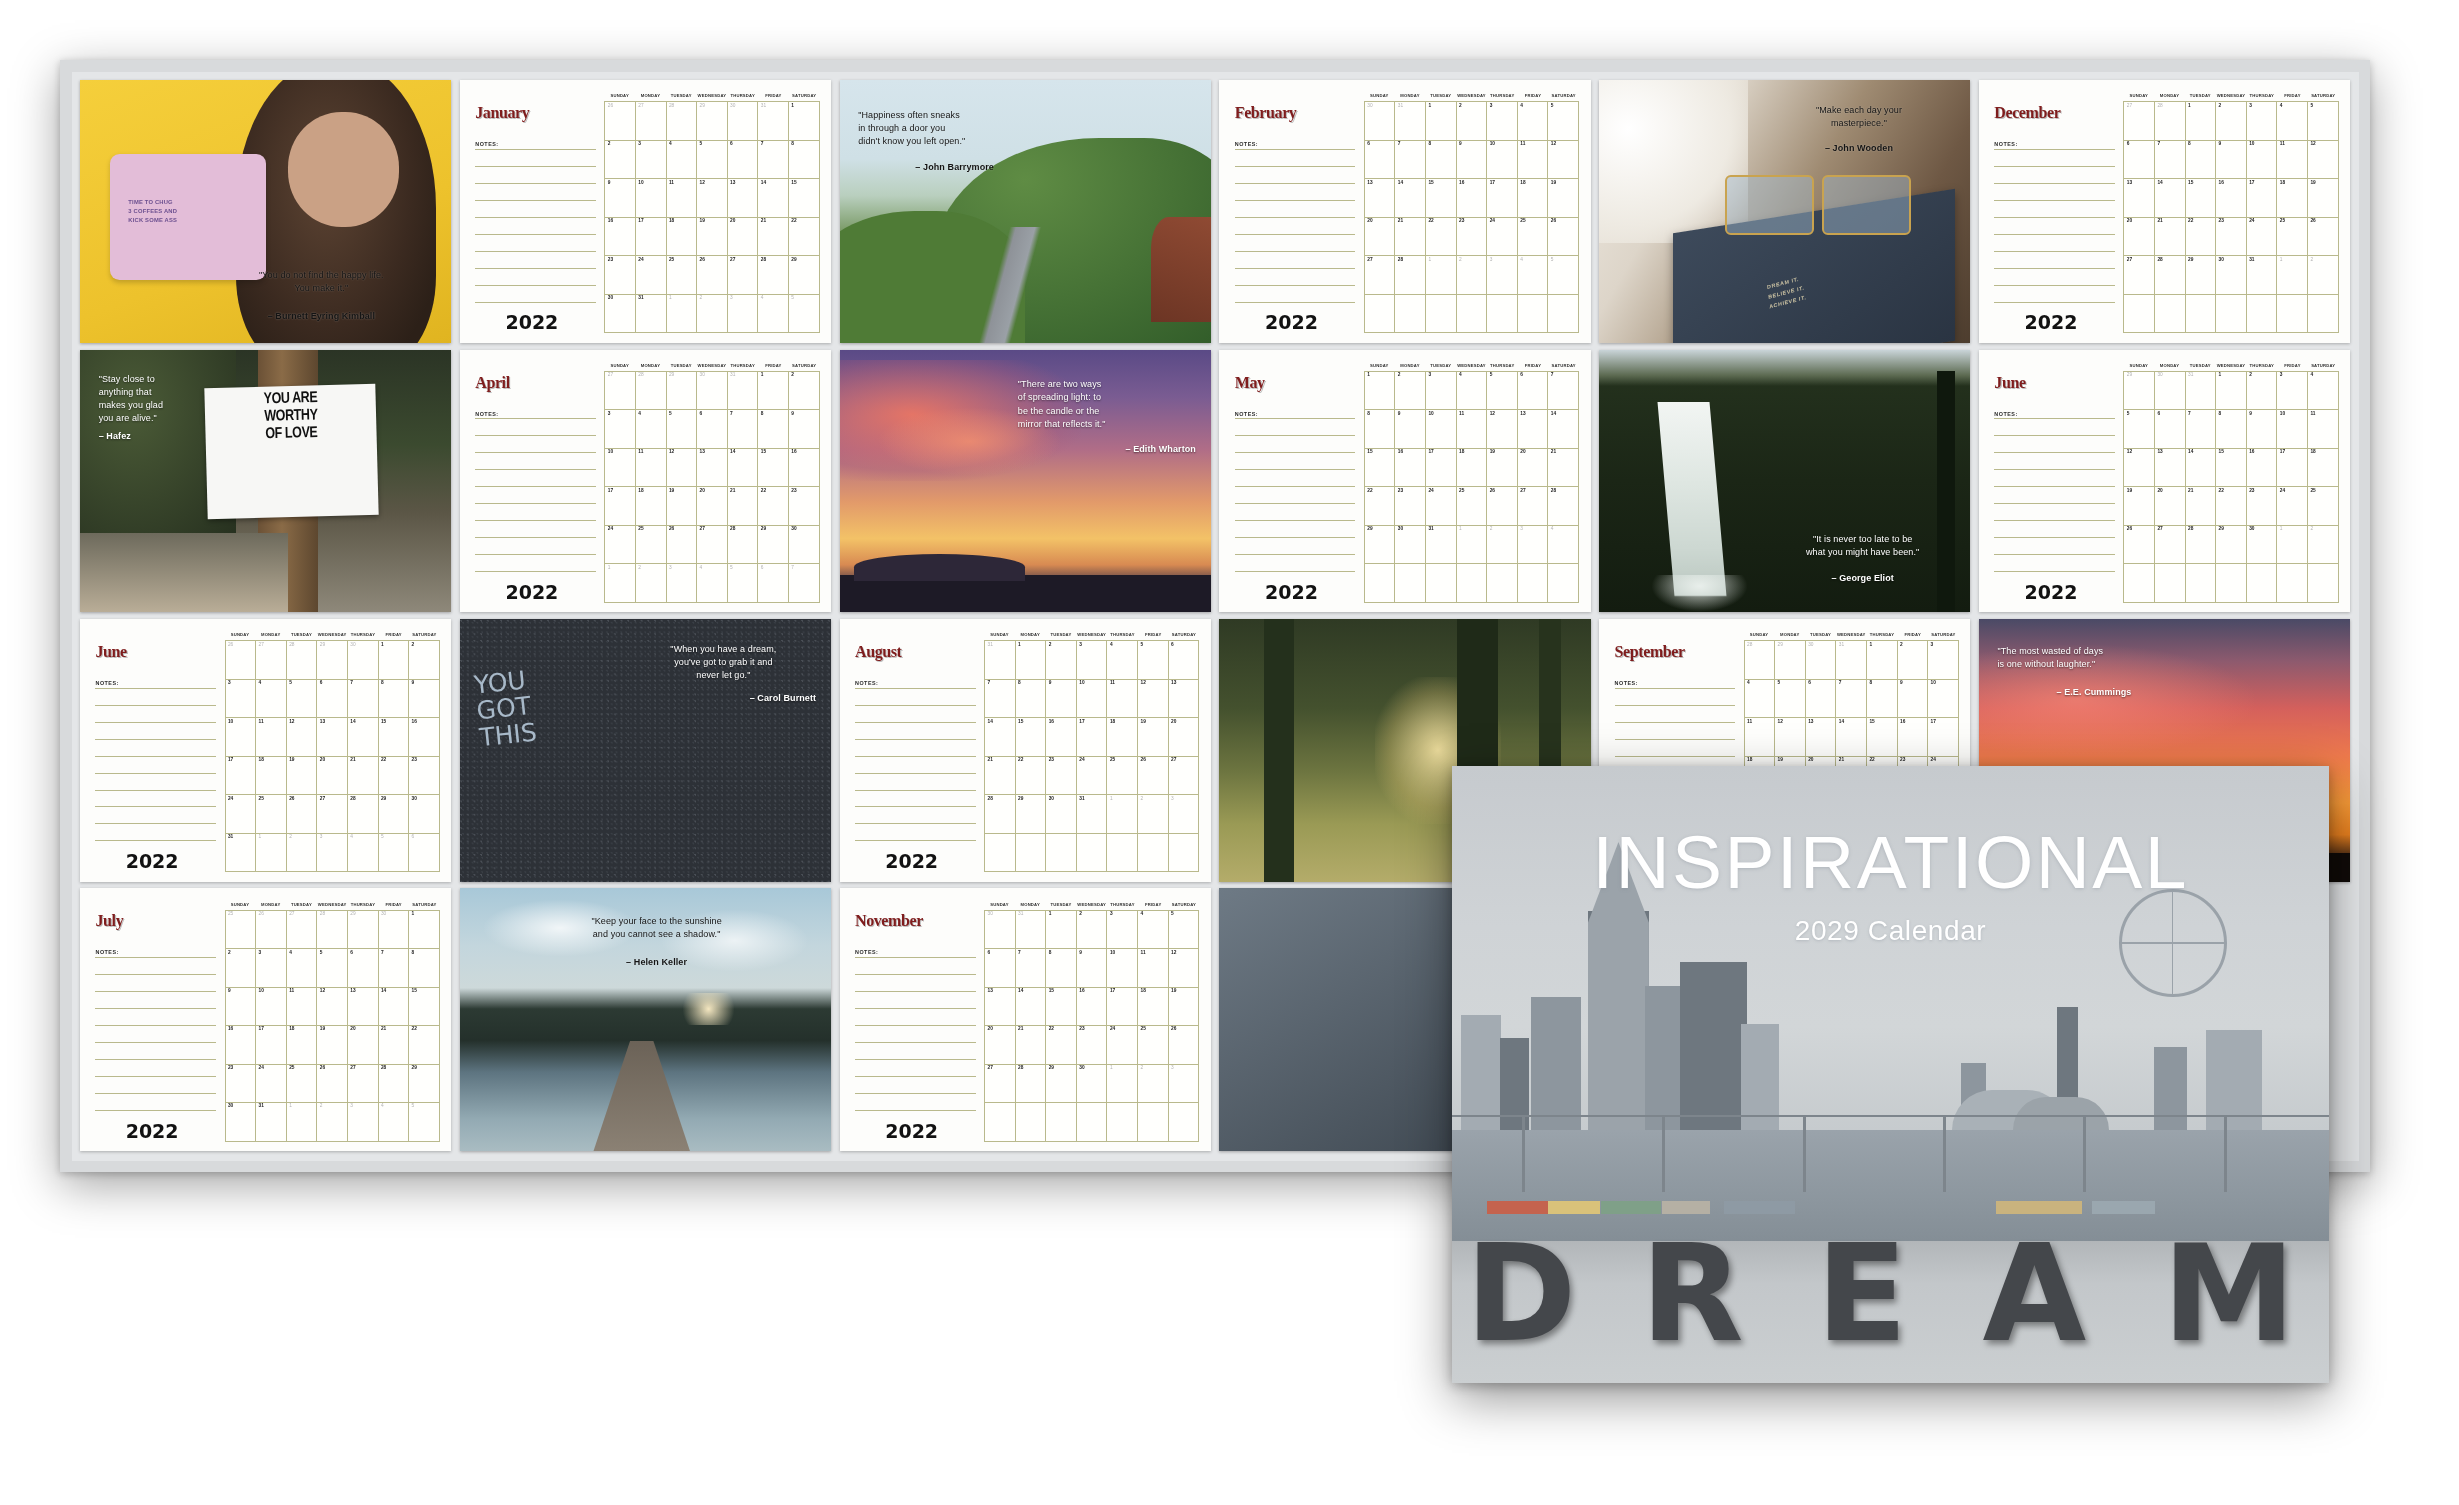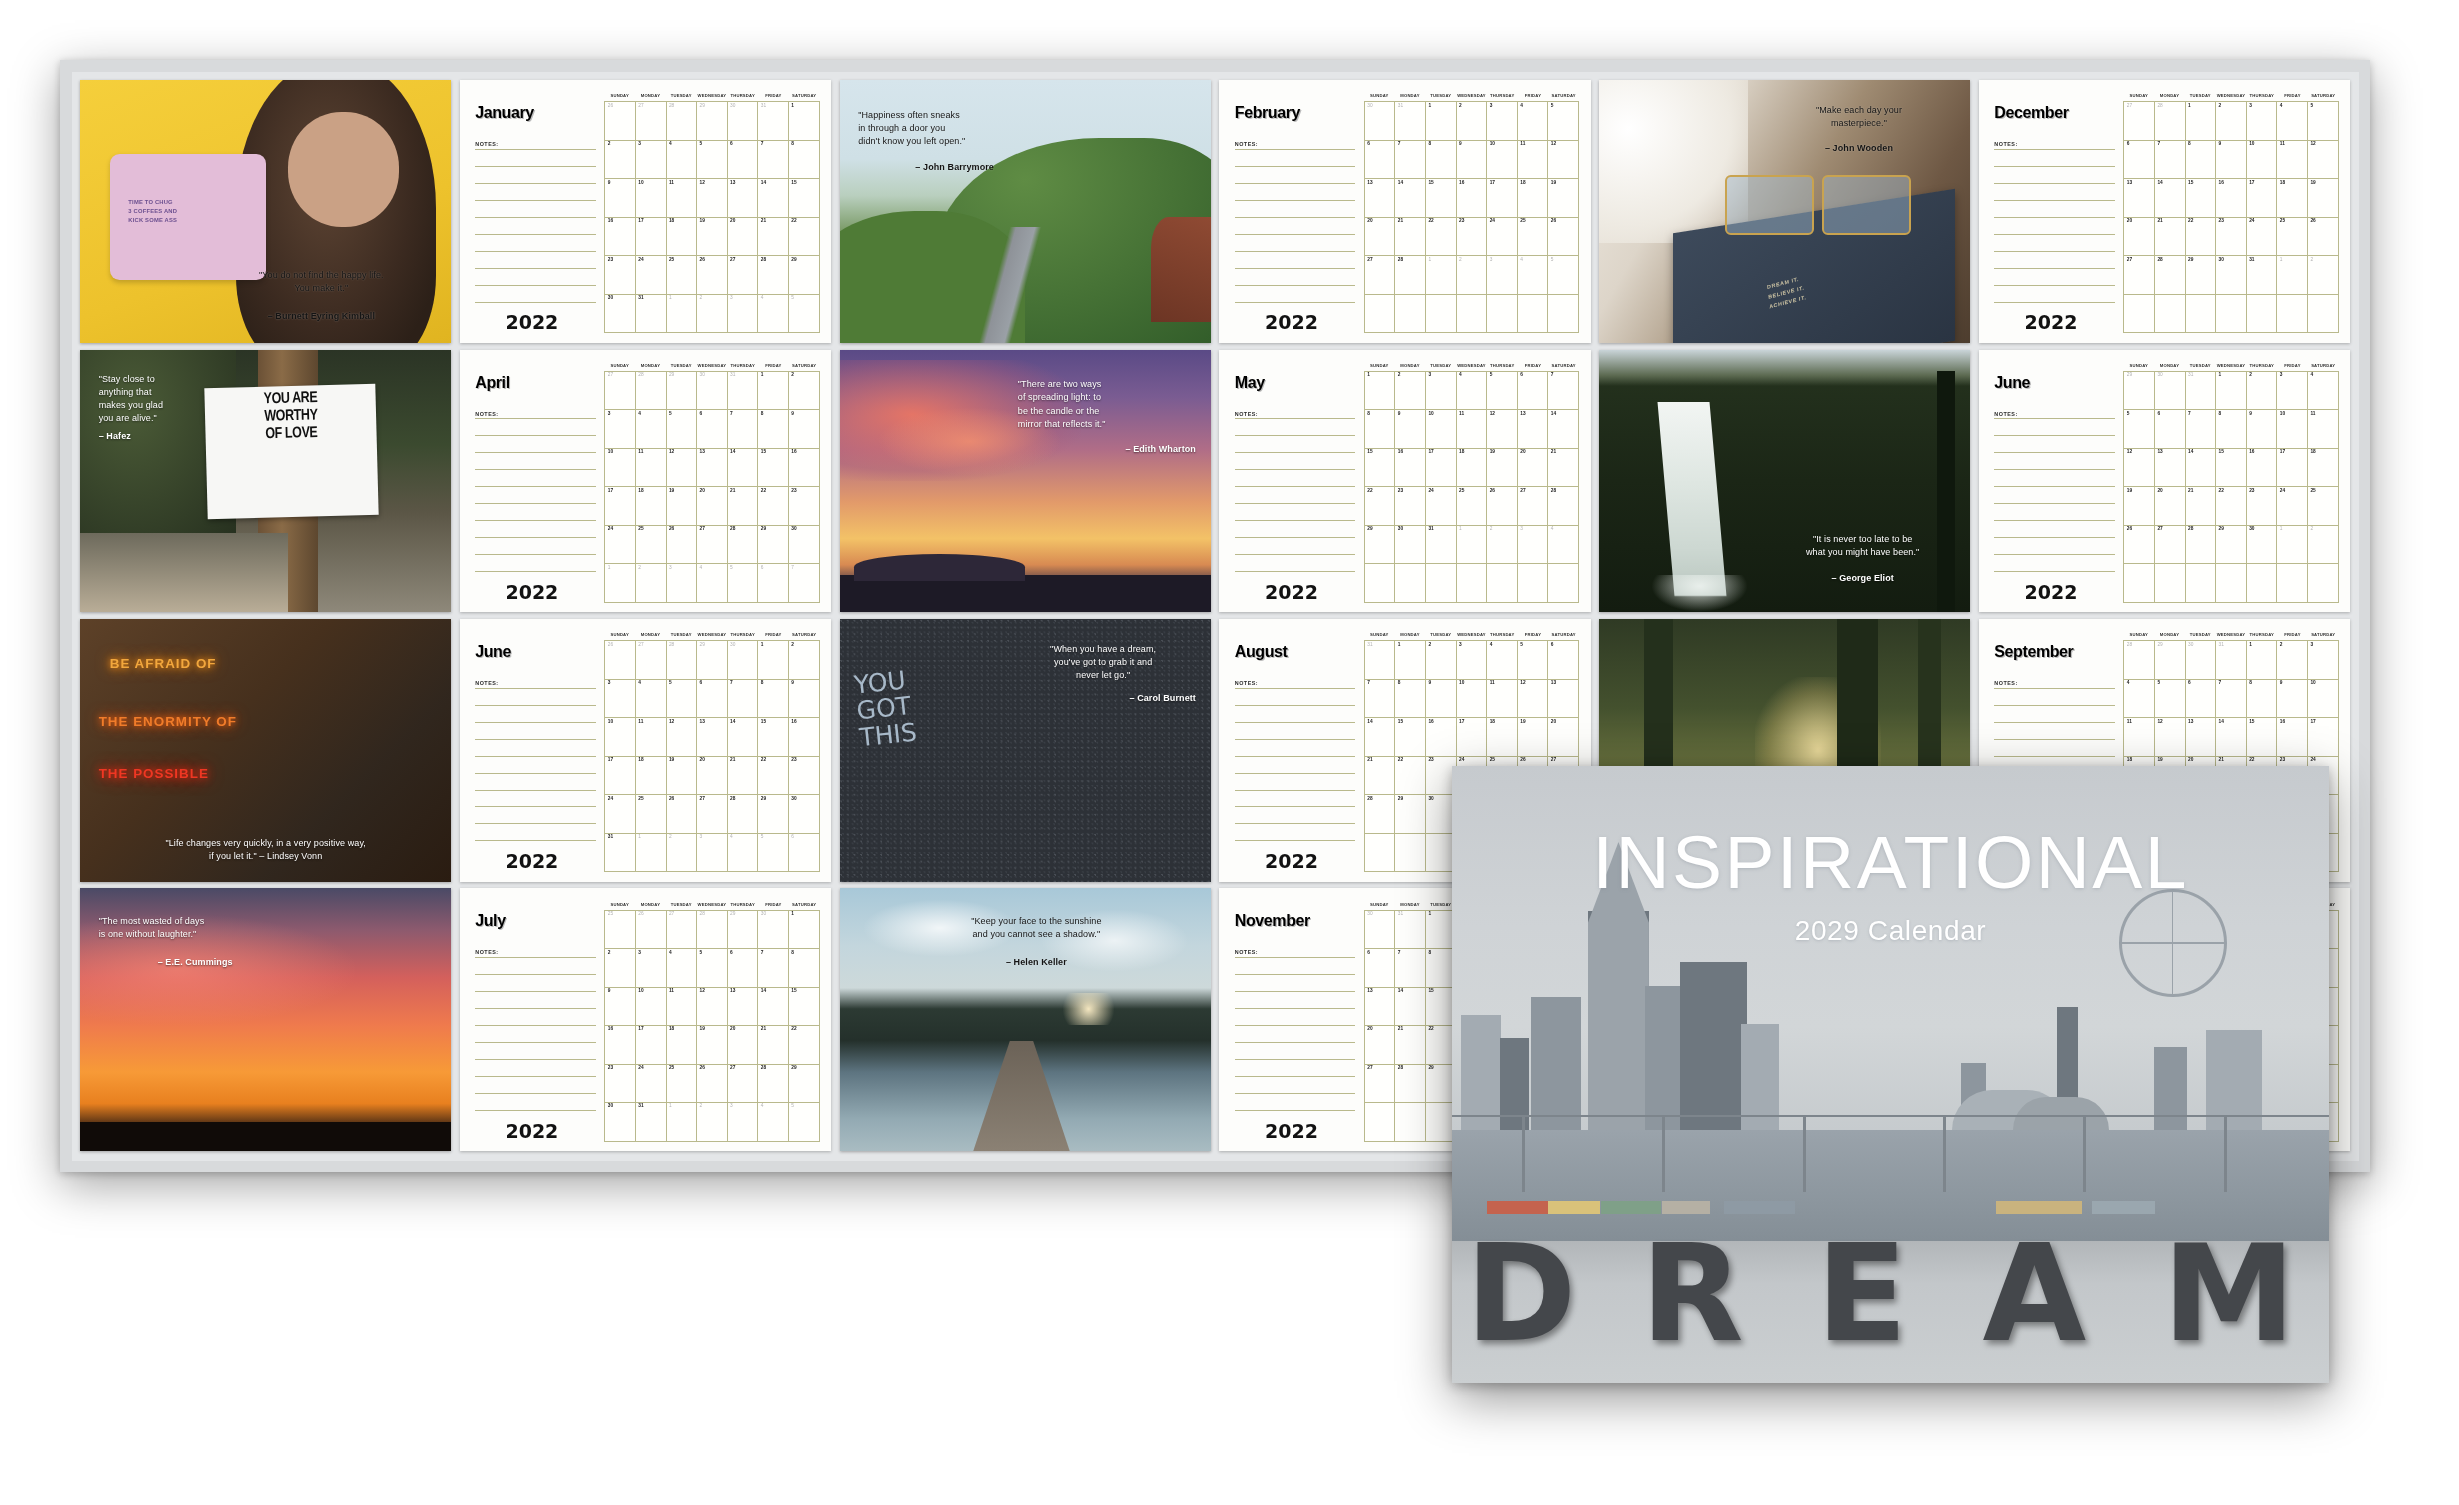--- a/index.html
+++ b/index.html
@@ -81,25 +81,25 @@
     flex-direction: column;
   }
   .cal-body { display: flex; flex: 1; gap: 8.6px; }
   .cal-left {
     width: 35%;
     display: flex;
     flex-direction: column;
     padding-top: 10.6px;
   }
   .cal-month {
-    font-family: Liberation Sans, sans-serif;
+    font-family: Liberation Serif, serif;
     font-weight: bold;
     font-size: 16px;
     letter-spacing: -0.4px;
-    color: #000000;
+    color: #7f1d1d;
     text-shadow: 1.1px 1.1px 0 #bdbdbd;
     white-space: nowrap;
   }
   .notes-wrap { margin-top: 19px; flex: 1; display: flex; flex-direction: column; }
   .notes-label {
     font-size: 5.4px;
     font-weight: bold;
     letter-spacing: 0.5px;
     color: #2b2b2b;
     padding-bottom: 1.9px;
@@ -1298,30 +1298,20 @@
                   </div>
                   <div class="day-cell">
                     <span class="day-num muted"></span>
                   </div>
                   <div class="day-cell">
                     <span class="day-num muted"></span>
                   </div>
                 </div>
       </div>
     </div>
-          </div>
-          <div class="panel photo">
-            <div class="scene">
-              <div style="position:absolute;inset:0;background:linear-gradient(135deg,#5d4128 0%,#46301d 40%,#35241596 70%,#2a1c11 100%)"></div>
-         <div style="position:absolute;left:8%;top:14%;width:84%;height:20%;color:#f2a73d;font-family:'Liberation Sans',sans-serif;font-weight:bold;font-size:13.4px;letter-spacing:1px;text-shadow:0 0 7.7px #ff9a18,0 0 15.4px #ff7a00">BE AFRAID OF</div>
-         <div style="position:absolute;left:5%;top:36%;width:92%;height:20%;color:#f07c2a;font-family:'Liberation Sans',sans-serif;font-weight:bold;font-size:13.4px;letter-spacing:1px;text-shadow:0 0 7.7px #ff6a12,0 0 15.4px #ff4d00">THE ENORMITY OF</div>
-         <div style="position:absolute;left:5%;top:56%;width:92%;height:20%;color:#ef3723;font-family:'Liberation Sans',sans-serif;font-weight:bold;font-size:13.4px;letter-spacing:1px;text-shadow:0 0 8.6px #ff2b14,0 0 17.3px #d31400">THE POSSIBLE</div>
-            </div>
-            <div class="quote q-light" style="left:6%;top:83%;width:88%;text-align:center">"Life changes very quickly, in a very positive way,
-if you let it." – Lindsey Vonn</div>
           </div>
           <div class="panel calpage">
     <div class="cal-body">
       <div class="cal-left">
         <div class="cal-month">June</div>
         <div class="notes-wrap">
           <div class="notes-label">NOTES:</div>
           <div class="note-lines">
                     <div class="note-line"></div>
                     <div class="note-line"></div>

